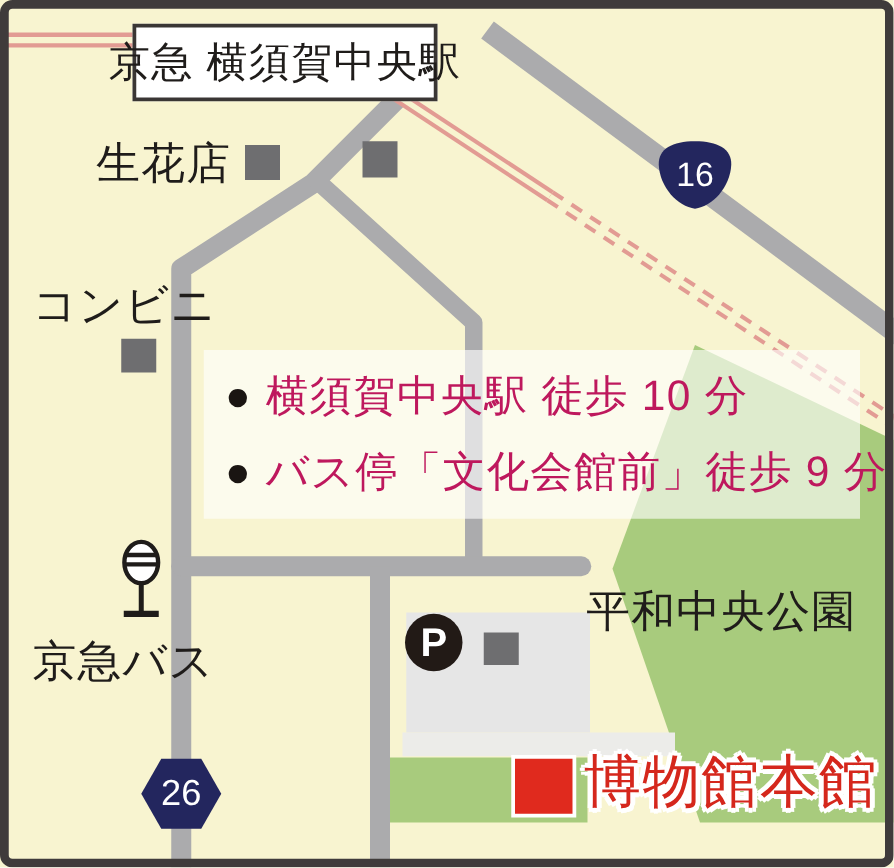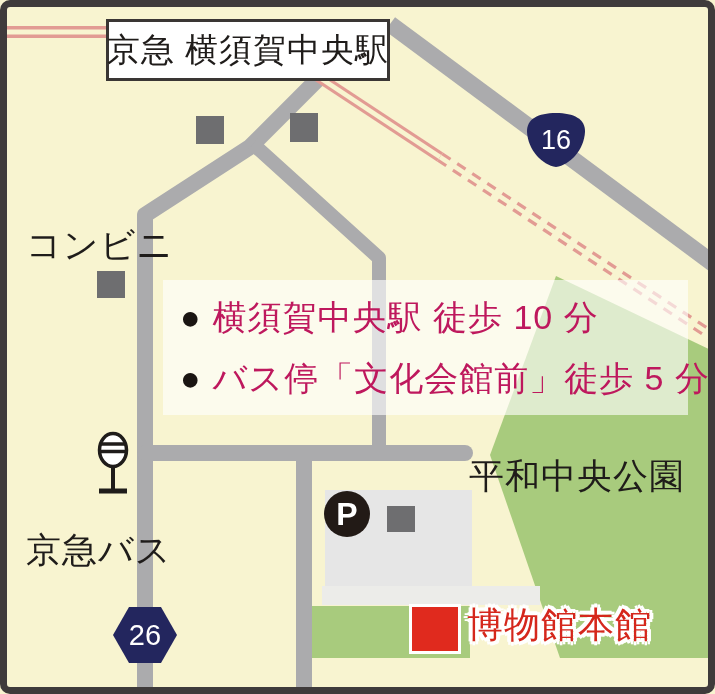--- a/index.html
+++ b/index.html
@@ -11,21 +11,21 @@
   }
   #geo{position:absolute;left:0;top:0;z-index:1;}
   .label{
     position:absolute;z-index:4;white-space:nowrap;
     font-size:35px;line-height:38px;color:#1F1C1A;letter-spacing:1px;
   }
   .bldg-square{
     position:absolute;z-index:4;background:#6E6E70;
   }
   .station-box{
-    position:absolute;left:106px;top:19px;width:284px;height:62px;
+    position:absolute;left:106px;top:19px;width:244px;height:62px;
     background:#FFFFFF;border:3px solid #3A3634;box-sizing:border-box;
     display:flex;align-items:center;justify-content:center;
     font-size:33px;letter-spacing:1px;z-index:5;white-space:nowrap;
   }
   .dir-box{
     position:absolute;left:163px;top:280px;width:525px;height:135px;
     background:rgba(255,255,255,0.62);z-index:2;
   }
   .dir-row{
     position:absolute;z-index:4;left:180px;display:flex;align-items:center;gap:12px;
@@ -38,21 +38,21 @@
     position:absolute;left:324px;top:491px;width:46px;height:46px;border-radius:50%;
     background:#221A16;color:#FFFFFF;display:flex;align-items:center;justify-content:center;
     font-size:32px;font-weight:bold;z-index:5;
   }
   .red-square{
     position:absolute;left:412px;top:607px;width:46px;height:44px;
     background:#E02A1E;box-shadow:0 0 0 3px #FFFFFF;z-index:5;
   }
   .museum-label{
     position:absolute;left:467px;top:599px;z-index:6;white-space:nowrap;
-    font-size:36px;line-height:52px;color:#D5271C;letter-spacing:1px;
+    font-size:46px;line-height:52px;color:#D5271C;letter-spacing:1px;
     text-shadow:
       -3px 0 0 #fff,3px 0 0 #fff,0 -3px 0 #fff,0 3px 0 #fff,
       -3px -3px 0 #fff,3px 3px 0 #fff,-3px 3px 0 #fff,3px -3px 0 #fff,
       -4px 0 0 #fff,4px 0 0 #fff,0 -4px 0 #fff,0 4px 0 #fff;
   }
   .map-border{
     position:absolute;inset:0;border:7px solid #3F3B3B;border-radius:10px;
     z-index:9;pointer-events:none;
   }
 </style>
@@ -84,38 +84,39 @@
     <rect x="325" y="490" width="147" height="96" fill="#E6E6E6"></rect>
     <rect x="322" y="586" width="218" height="19" fill="#ECECE9"></rect>
   </svg>
 
   <div class="dir-box"></div>
 
   <div class="station-box">
     <span>京急 横須賀中央駅</span>
   </div>
 
+  <div class="label" style="left:77px;top:112px;">生花店</div>
   <div class="label" style="left:26px;top:226px;">コンビニ</div>
-  <div class="label" style="left:469px;top:457px;">平和中央公園</div>
-  <div class="label" style="left:26px;top:511px;margin-top:20px;">
+  <div class="label" style="left:469px;top:471px;">平和中央公園</div>
+  <div class="label" style="left:26px;top:511px;">
     <div>京急バス</div>
   </div>
 
   <div class="bldg-square" style="left:196px;top:116px;width:28px;height:28px;"></div>
   <div class="bldg-square" style="left:290px;top:113px;width:28px;height:29px;"></div>
   <div class="bldg-square" style="left:97px;top:271px;width:28px;height:27px;"></div>
   <div class="bldg-square" style="left:387px;top:506px;width:28px;height:26px;"></div>
 
   <div class="dir-row" style="top:297px;">
     <span class="dir-bullet">●</span>
     <span class="dir-text">横須賀中央駅 徒歩 10 分</span>
   </div>
   <div class="dir-row" style="top:358px;">
     <span class="dir-bullet">●</span>
-    <span class="dir-text">バス停「文化会館前」徒歩 5 分</span>
+    <span class="dir-text">バス停「文化会館前」徒歩 9 分</span>
   </div>
 
   <svg class="badge-svg" style="left:94px;top:430px;" width="42" height="66" viewBox="0 0 42 66">
     <ellipse cx="19" cy="20" rx="13.5" ry="16.5" fill="#FFFFFF" stroke="#1F1C1A" stroke-width="3.5"></ellipse>
     <line x1="6.5" y1="14" x2="31.5" y2="14" stroke="#1F1C1A" stroke-width="3.5"></line>
     <line x1="6" y1="21.5" x2="32" y2="21.5" stroke="#1F1C1A" stroke-width="3.5"></line>
     <line x1="19" y1="36" x2="19" y2="60" stroke="#1F1C1A" stroke-width="4"></line>
     <line x1="5" y1="61" x2="33" y2="61" stroke="#1F1C1A" stroke-width="5"></line>
   </svg>
 

